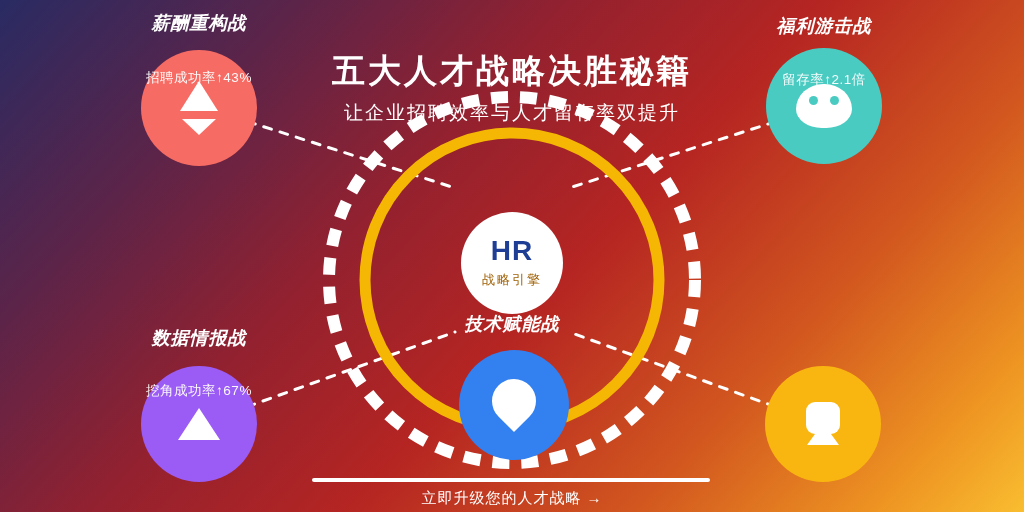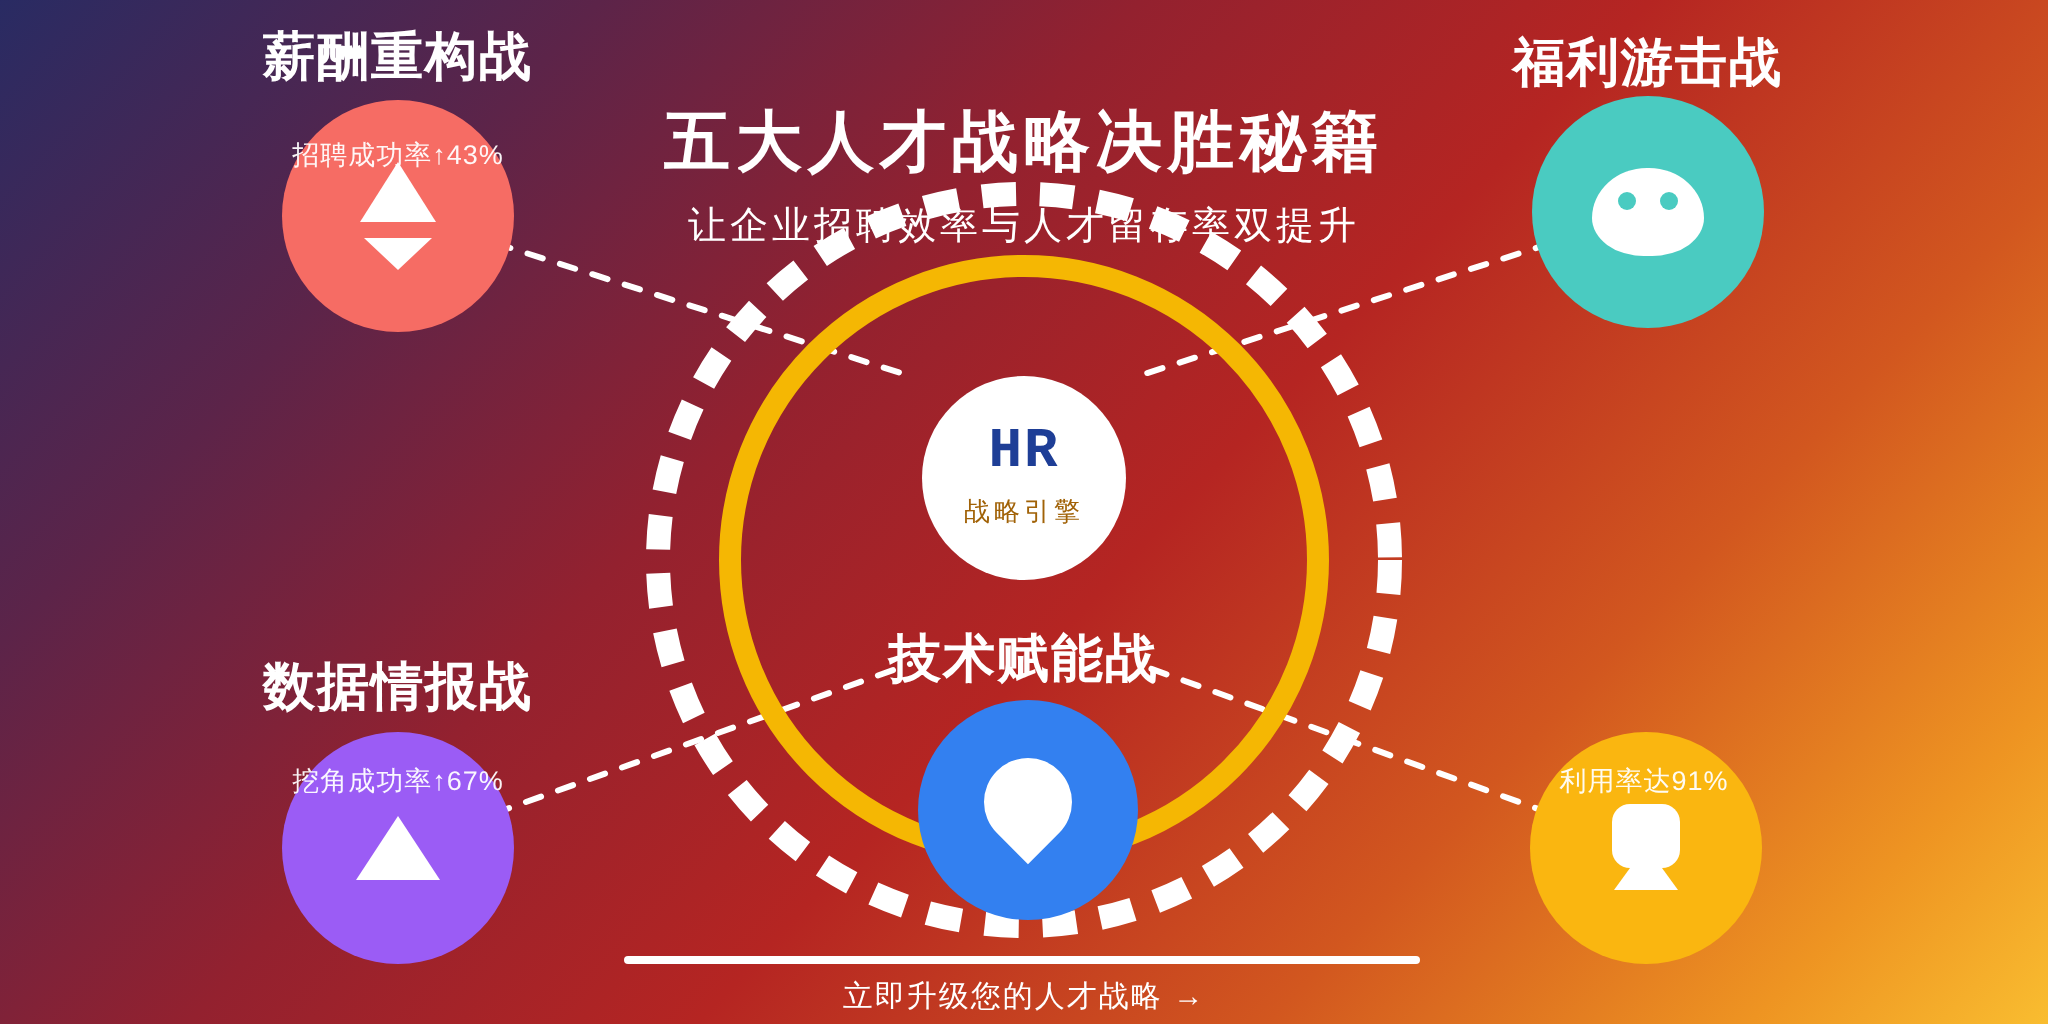--- a/index.html
+++ b/index.html
@@ -18,34 +18,34 @@
   .subtitle{
     position:absolute;left:0;top:100px;width:100%;text-align:center;
     font-size:19px;letter-spacing:2px;z-index:1;
   }
 
   
   svg.rings{position:absolute;left:0;top:0;z-index:2;}
 
   
   .circle{position:absolute;border-radius:50%;display:flex;align-items:center;justify-content:center;z-index:3;}
-  .hub{left:461px;top:188px;width:102px;height:102px;background:#fff;flex-direction:column;text-align:center;font-family:Liberation Mono, monospace;}
+  .hub{left:461px;top:212px;width:102px;height:102px;background:#fff;flex-direction:column;text-align:center;}
   .hub-label{font-size:28px;font-weight:bold;letter-spacing:1px;line-height:1;}
   .hub-sublabel{font-size:13px;margin-top:6px;letter-spacing:2px;}
 
   .sat{width:116px;height:116px;}
   .sat-tl{left:141px;top:50px;}
   .sat-tr{left:766px;top:48px;}
   .sat-bl{left:141px;top:366px;}
   .sat-br{left:765px;top:366px;}
   .sat-bc{left:459px;top:350px;width:110px;height:110px;}
 
   
   .lbl{position:absolute;width:260px;text-align:center;z-index:4;}
-  .lbl-name{font-size:26px;font-weight:600;letter-spacing:1px;}
+  .lbl-name{font-size:18px;font-weight:600;letter-spacing:1px;font-style:italic;}
   .lbl-stat{font-size:13.5px;color:rgba(255,255,255,.95);letter-spacing:.5px;margin-top:32px;}
   .p-tl-name{left:69px;top:11px;} .p-tl-stat{left:69px;top:37px;}
   .p-tr-name{left:694px;top:14px;} .p-tr-stat{left:694px;top:39px;}
   .p-bl-name{left:69px;top:326px;} .p-bl-stat{left:69px;top:350px;}
   .p-br-name{left:692px;top:326px;} .p-br-stat{left:692px;top:350px;}
   .p-bc-name{left:382px;top:312px;} .p-bc-stat{left:382px;top:337px;}
 
   
   .icon-svg{display:block;}
   .icon-svg *{fill:#ffffff;}
@@ -89,41 +89,41 @@
   <div class="lbl lbl-name p-tl-name">薪酬重构战</div>
   <div class="lbl lbl-stat p-tl-stat">招聘成功率↑43%</div>
   <div class="circle sat sat-tl" style="background: rgb(246, 108, 100);">
     <svg class="icon-svg" width="44" height="54" viewBox="0 0 44 54">
       <polygon points="22,0 41,30 3,30"></polygon>
       <polygon points="5,38 39,38 22,54"></polygon>
     </svg>
   </div>
 
   <div class="lbl lbl-name p-tr-name">福利游击战</div>
+  <div class="lbl lbl-stat p-tr-stat">留存率↑2.1倍</div>
   <div class="circle sat sat-tr" style="background: rgb(74, 203, 193);">
     <div class="blob">
       <span class="dot d1" style="background: rgb(74, 203, 193);"></span>
       <span class="dot d2" style="background: rgb(74, 203, 193);"></span>
     </div>
   </div>
 
   <div class="lbl lbl-name p-bl-name">数据情报战</div>
   <div class="lbl lbl-stat p-bl-stat">挖角成功率↑67%</div>
   <div class="circle sat sat-bl" style="background: rgb(155, 92, 245);">
     <svg class="icon-svg" width="42" height="32" viewBox="0 0 42 32">
       <polygon points="21,0 42,32 0,32"></polygon>
     </svg>
   </div>
 
   <div class="lbl lbl-name p-bc-name">技术赋能战</div>
   <div class="circle sat sat-bc" style="background: rgb(51, 128, 240);">
     <div class="pin"></div>
   </div>
 
-  <div class="lbl lbl-stat p-br-stat">利用率达91%</div>
   <div class="circle sat sat-br" style="background: rgb(250, 182, 16);">
     <svg class="icon-svg" width="48" height="44" viewBox="0 0 48 44">
       <rect x="7" y="0" width="34" height="32" rx="9"></rect>
       <path d="M16,32 L32,32 L40,43 L8,43 Z"></path>
     </svg>
   </div>
 
   <div class="cta-line"></div>
   <div class="cta-text">立即升级您的人才战略 →</div>
 

